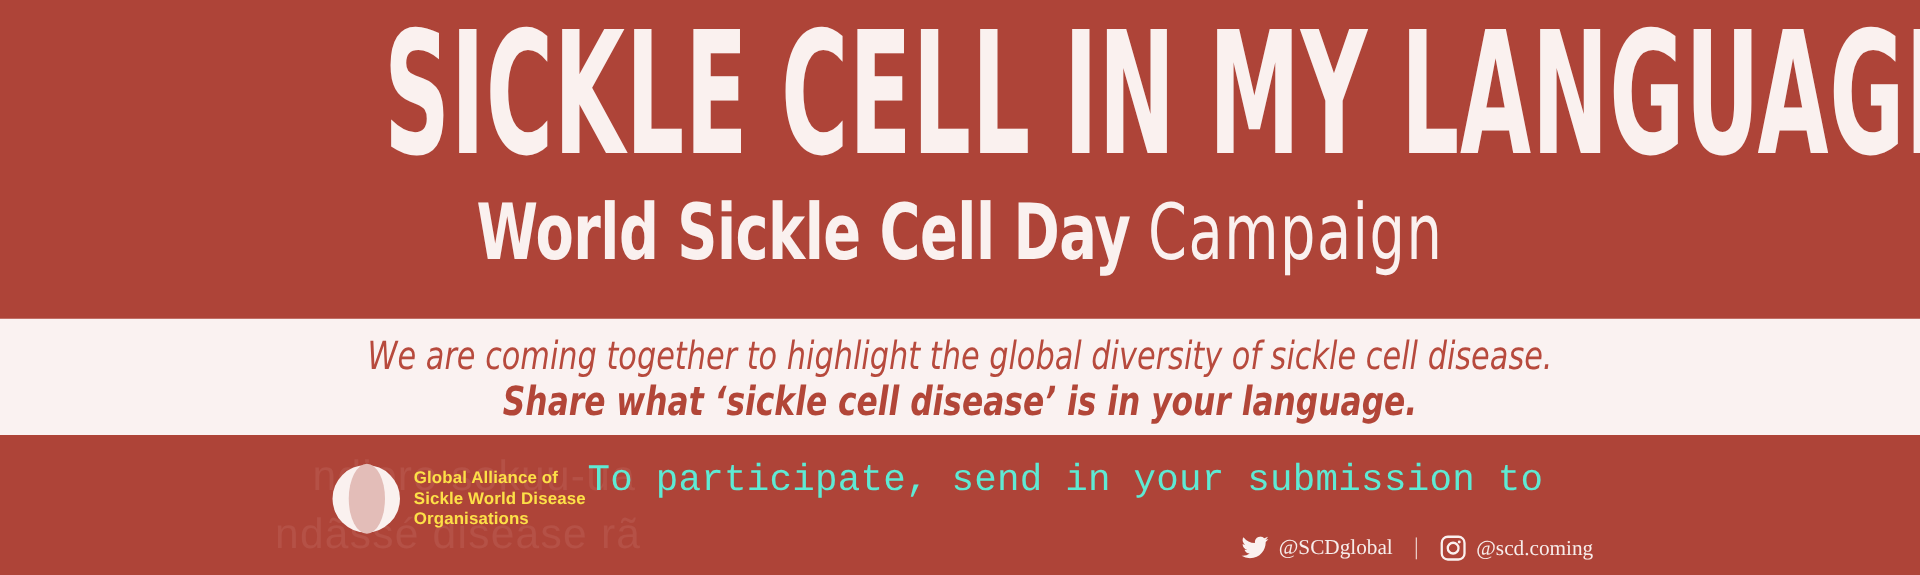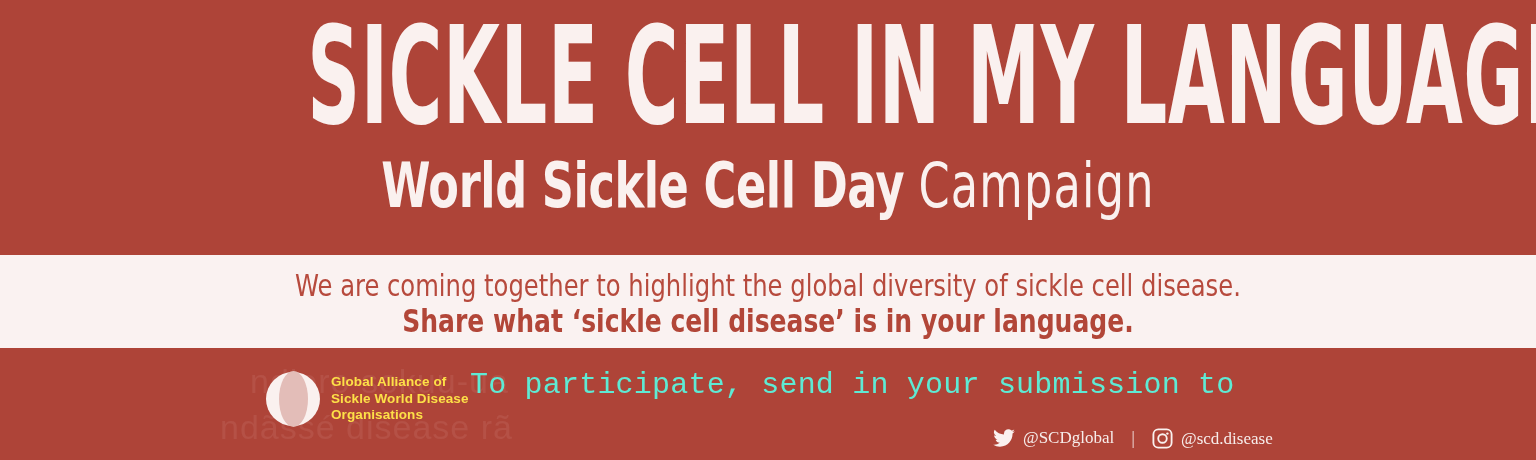--- a/index.html
+++ b/index.html
@@ -81,20 +81,21 @@
 
   
   .band-mid {
     position: absolute;
     left: 0;
     top: 255px;
     width: 1536px;
     height: 93px;
     background: #FAF2F1;
     text-align: center;
+    font-style: italic;
   }
   .mid-line1 {
     position: absolute;
     left: 0;
     top: 13px;
     width: 1536px;
     white-space: nowrap;
     color: #B74A3D;
     font-family: "Liberation Sans Narrow", "DejaVu Sans Condensed", "Liberation Sans", sans-serif;
     font-size: 31px;
@@ -287,17 +288,17 @@
     </div>
     <span class="sep">|</span>
     <div class="social-item">
       <span>
         <svg class="sicon" width="21" height="21" viewBox="0 0 24 24" aria-hidden="true">
           <rect x="1.6" y="1.6" width="20.8" height="20.8" rx="5.6" ry="5.6" fill="none" stroke="#FAF1EF" stroke-width="2.1"></rect>
           <circle cx="12" cy="12" r="4.9" fill="none" stroke="#FAF1EF" stroke-width="2.1"></circle>
           <circle cx="17.6" cy="6.4" r="1.35" fill="#FAF1EF"></circle>
         </svg>
       </span>
-      <span>@scd.disease</span>
+      <span>@scd.coming</span>
     </div>
   </div>
 
 </div>
 
 </body></html>

